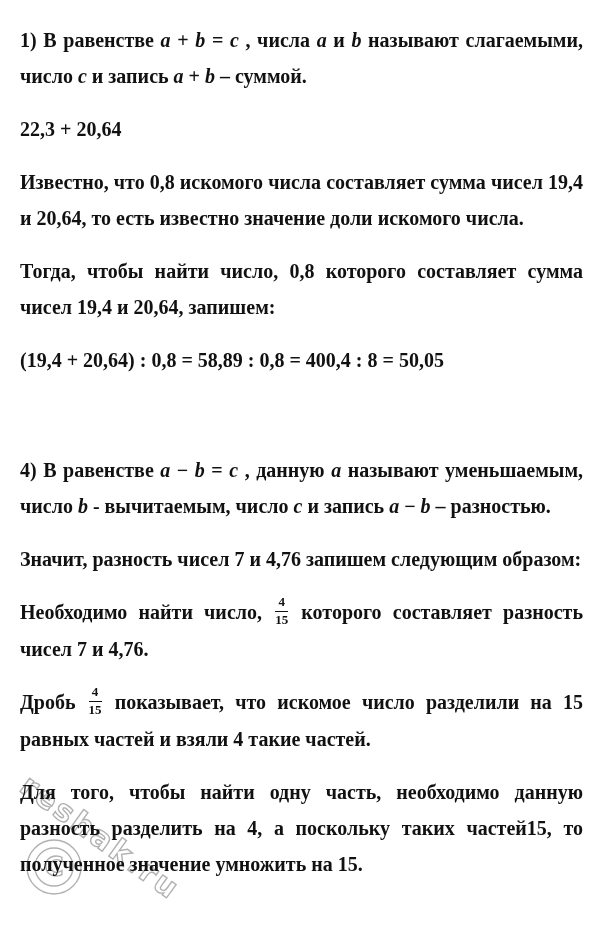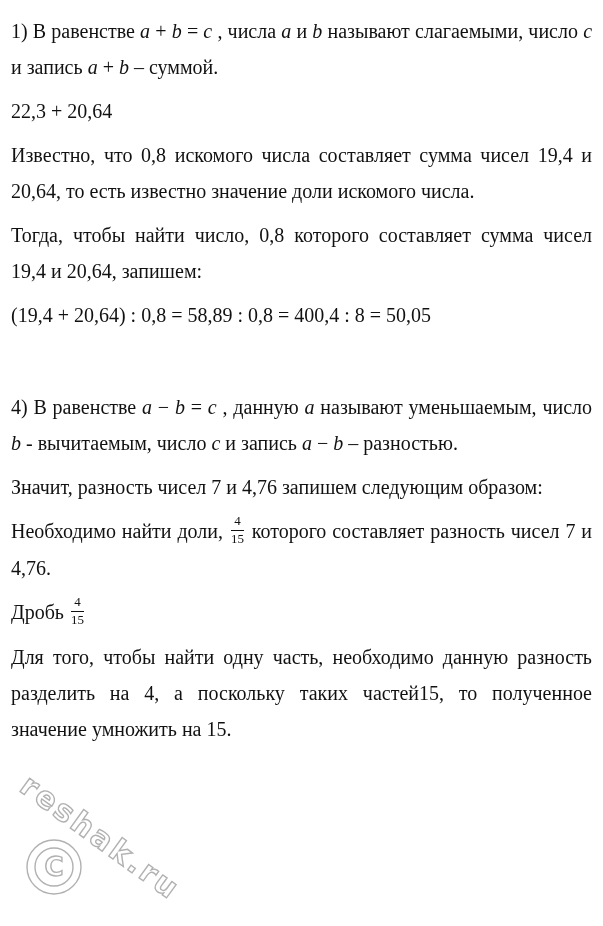--- a/index.html
+++ b/index.html
@@ -29,22 +29,23 @@
   .content {
     position: relative;
     z-index: 1;
     padding: 5px 3px 0 3px;
     font-family: "Liberation Serif", "DejaVu Serif", serif;
     font-size: 20px;
     line-height: 36px;
     color: #111111;
   }
   .content p {
-    margin: 8px;
+    margin: 17px;
     text-align: justify;
+    font-weight: bold;
   }
   .content p.formula {
     text-align: left;
   }
   .content i {
     font-family: "Liberation Serif", "DejaVu Serif", serif;
     font-style: italic;
   }
   .section-gap {
     height: 40px;
@@ -91,19 +92,19 @@
       <p>Известно, что 0,8 искомого числа составляет сумма чисел 19,4 и 20,64, то есть известно значение доли искомого числа.</p>
       <p>Тогда, чтобы найти число, 0,8 которого составляет сумма чисел 19,4 и 20,64, запишем:</p>
       <p class="formula">(19,4 + 20,64) : 0,8 = 58,89 : 0,8 = 400,4 : 8 = 50,05</p>
     </div>
 
     <div class="section-gap"></div>
 
     <div>
       <p><span>4) В равенстве </span><i>a</i><span> − </span><i>b</i><span> = </span><i>c</i><span> , данную </span><i>a</i><span> называют уменьшаемым, число </span><i>b</i><span> - вычитаемым, число </span><i>c</i><span> и запись </span><i>a</i><span> − </span><i>b</i><span> – разностью.</span></p>
       <p>Значит, разность чисел 7 и 4,76 запишем следующим образом:</p>
-      <p><span>Необходимо найти доли, </span><span class="frac"><span class="num">4</span><span class="den">15</span></span><span> которого составляет разность чисел 7 и 4,76.</span></p>
-      <p><span>Дробь </span><span class="frac"><span class="num">4</span><span class="den">15</span></span></p>
+      <p><span>Необходимо найти число, </span><span class="frac"><span class="num">4</span><span class="den">15</span></span><span> которого составляет разность чисел 7 и 4,76.</span></p>
+      <p><span>Дробь </span><span class="frac"><span class="num">4</span><span class="den">15</span></span><span> показывает, что искомое число разделили на 15 равных частей и взяли 4 такие частей.</span></p>
       <p>Для того, чтобы найти одну часть, необходимо данную разность разделить на 4, а поскольку таких частей15, то полученное значение умножить на 15.</p>
     </div>
 
   </div>
 </div>
 
 </body></html>

